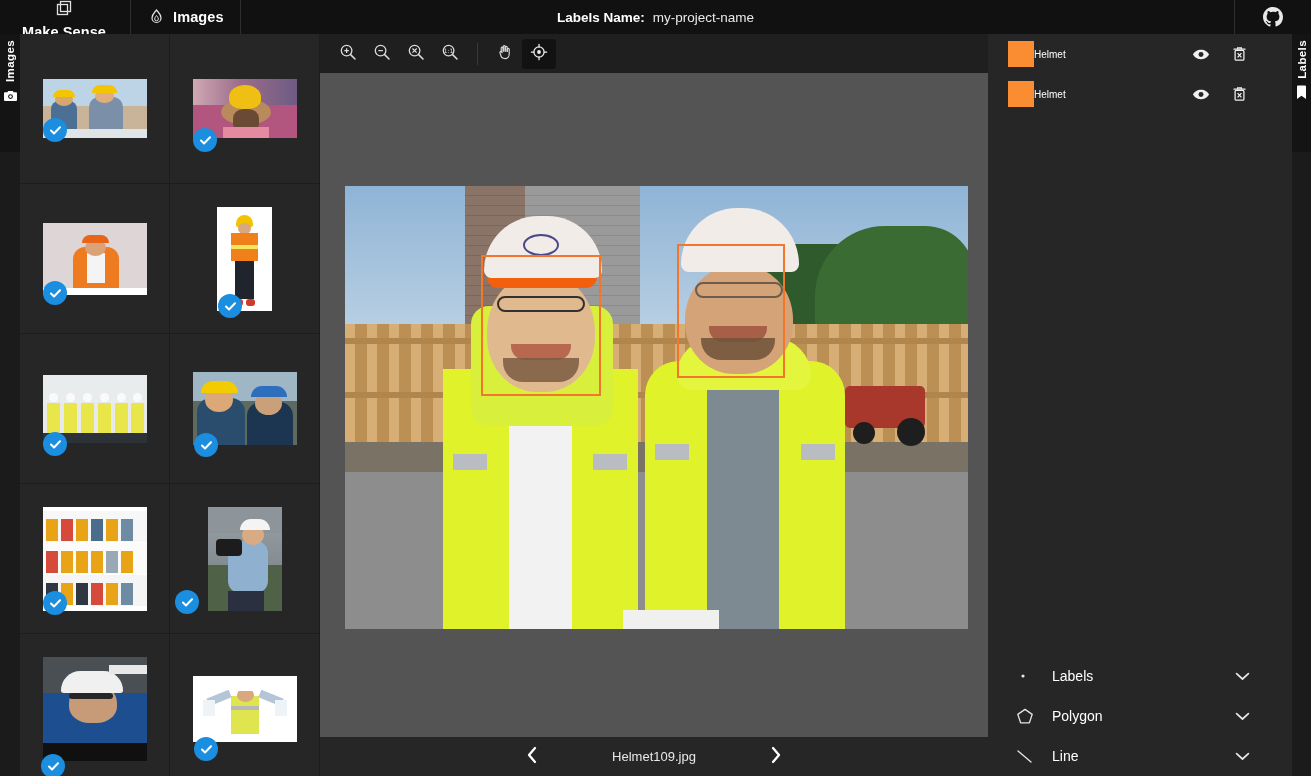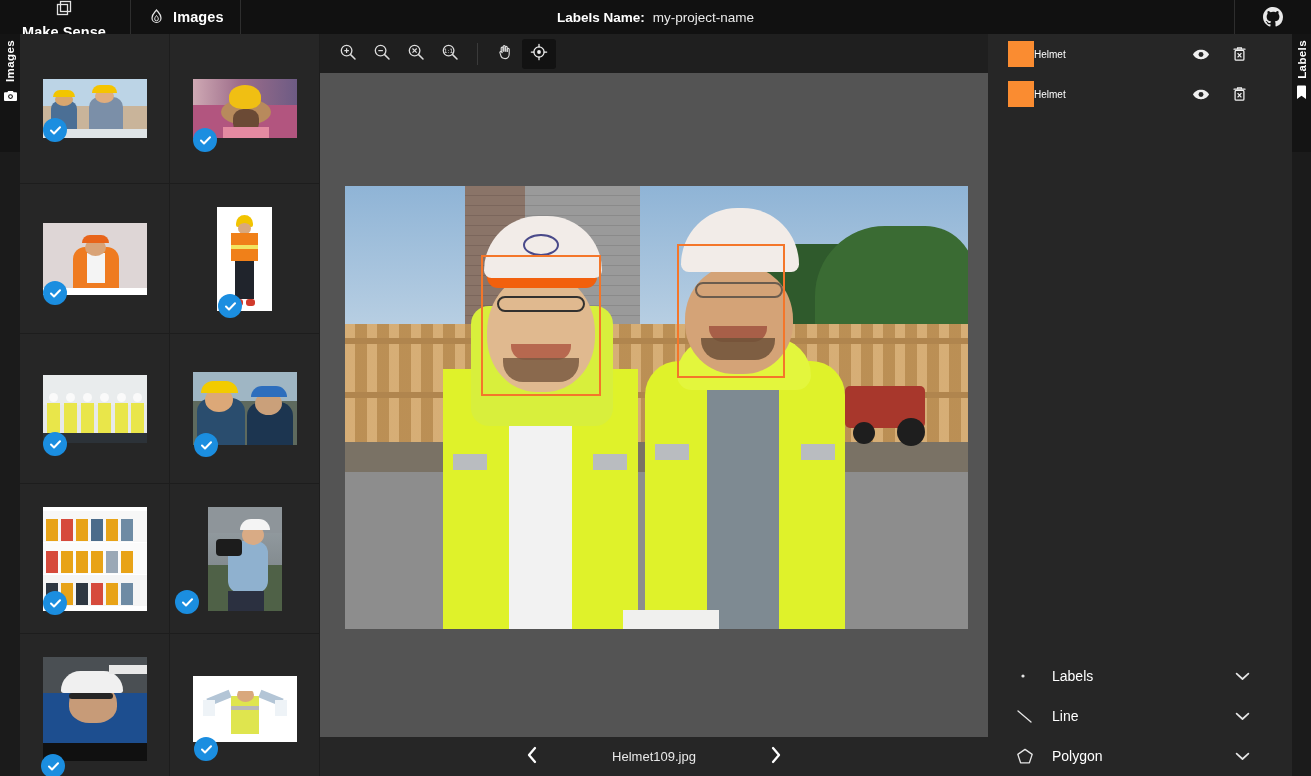--- a/index.html
+++ b/index.html
@@ -639,38 +639,38 @@
         </span>
         <span class="sect-title">Labels</span>
         <span class="sect-chev">
           <svg width="15" height="10" viewBox="0 0 15 10">
               <path d="M1.6 2.6 L7.5 8 L13.4 2.6" stroke="#e6e6e6" stroke-width="1.7" fill="none" stroke-linecap="round" stroke-linejoin="round"></path>
             </svg>
         </span>
       </div>
       <div class="sect-row">
         <span class="sect-ico">
-          <svg width="17" height="15" viewBox="0 0 17 15">
-              <path d="M2 2 L15 13" stroke="#e6e6e6" stroke-width="1.3" stroke-linecap="round"></path>
-            </svg>
-        </span>
-        <span class="sect-title">Line</span>
+          <svg width="18" height="17" viewBox="0 0 18 17">
+              <path d="M9 1.4 L16.2 6.4 L13.4 14.8 L4.6 14.8 L1.8 6.4 z" fill="none" stroke="#e6e6e6" stroke-width="1.3" stroke-linejoin="round"></path>
+            </svg>
+        </span>
+        <span class="sect-title">Polygon</span>
         <span class="sect-chev">
           <svg width="15" height="10" viewBox="0 0 15 10">
               <path d="M1.6 2.6 L7.5 8 L13.4 2.6" stroke="#e6e6e6" stroke-width="1.7" fill="none" stroke-linecap="round" stroke-linejoin="round"></path>
             </svg>
         </span>
       </div>
       <div class="sect-row">
         <span class="sect-ico">
-          <svg width="18" height="17" viewBox="0 0 18 17">
-              <path d="M9 1.4 L16.2 6.4 L13.4 14.8 L4.6 14.8 L1.8 6.4 z" fill="none" stroke="#e6e6e6" stroke-width="1.3" stroke-linejoin="round"></path>
-            </svg>
-        </span>
-        <span class="sect-title">Polygon</span>
+          <svg width="17" height="15" viewBox="0 0 17 15">
+              <path d="M2 2 L15 13" stroke="#e6e6e6" stroke-width="1.3" stroke-linecap="round"></path>
+            </svg>
+        </span>
+        <span class="sect-title">Line</span>
         <span class="sect-chev">
           <svg width="15" height="10" viewBox="0 0 15 10">
               <path d="M1.6 2.6 L7.5 8 L13.4 2.6" stroke="#e6e6e6" stroke-width="1.7" fill="none" stroke-linecap="round" stroke-linejoin="round"></path>
             </svg>
         </span>
       </div>
     </div>
   </div>
 
   <div class="right-rail">

